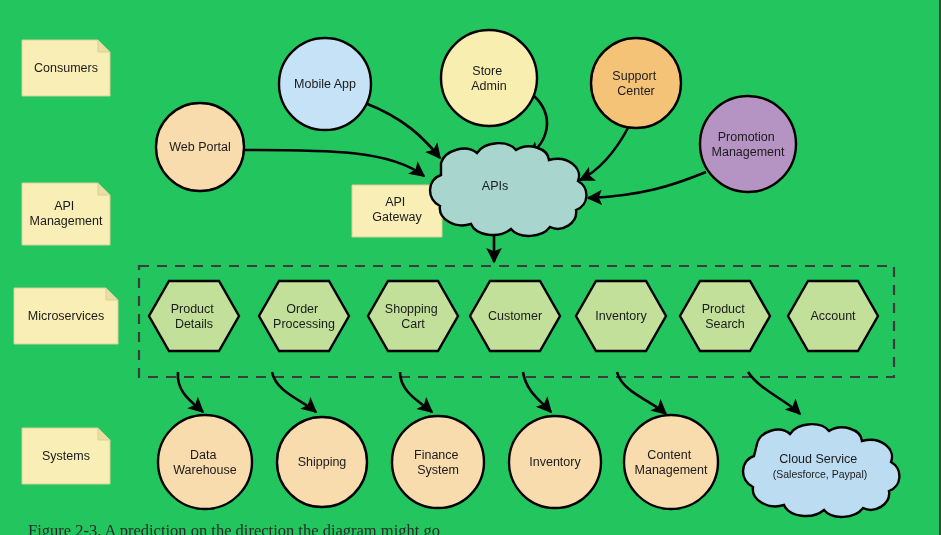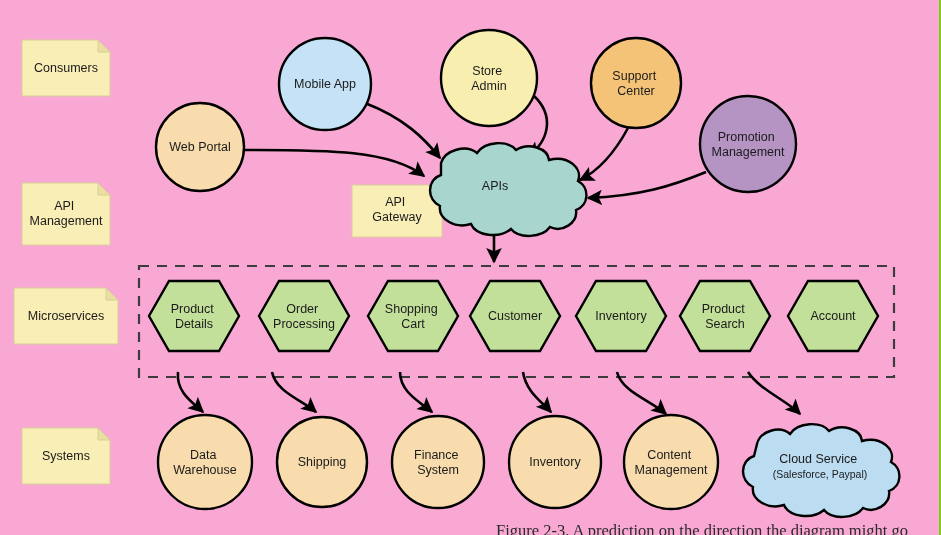--- a/index.html
+++ b/index.html
@@ -7,25 +7,24 @@
     padding: 0;
     background: #ffffff;
   }
   body {
     font-family: "Liberation Sans", sans-serif;
   }
   #page {
     position: relative;
     width: 941px;
     height: 535px;
-    background: #f9a8d4;
+    background: #22c55e;
     overflow: hidden;
-    border-right: 2px solid #84cc16;
+    border-right: 2px solid #404040;
     box-sizing: border-box;
-    text-align: right;
   }
   #diagram-svg {
     position: absolute;
     left: 0;
     top: 0;
   }
   .node-label {
     font-family: "Liberation Sans", sans-serif;
     font-size: 12.5px;
     fill: #1b1b1b;

